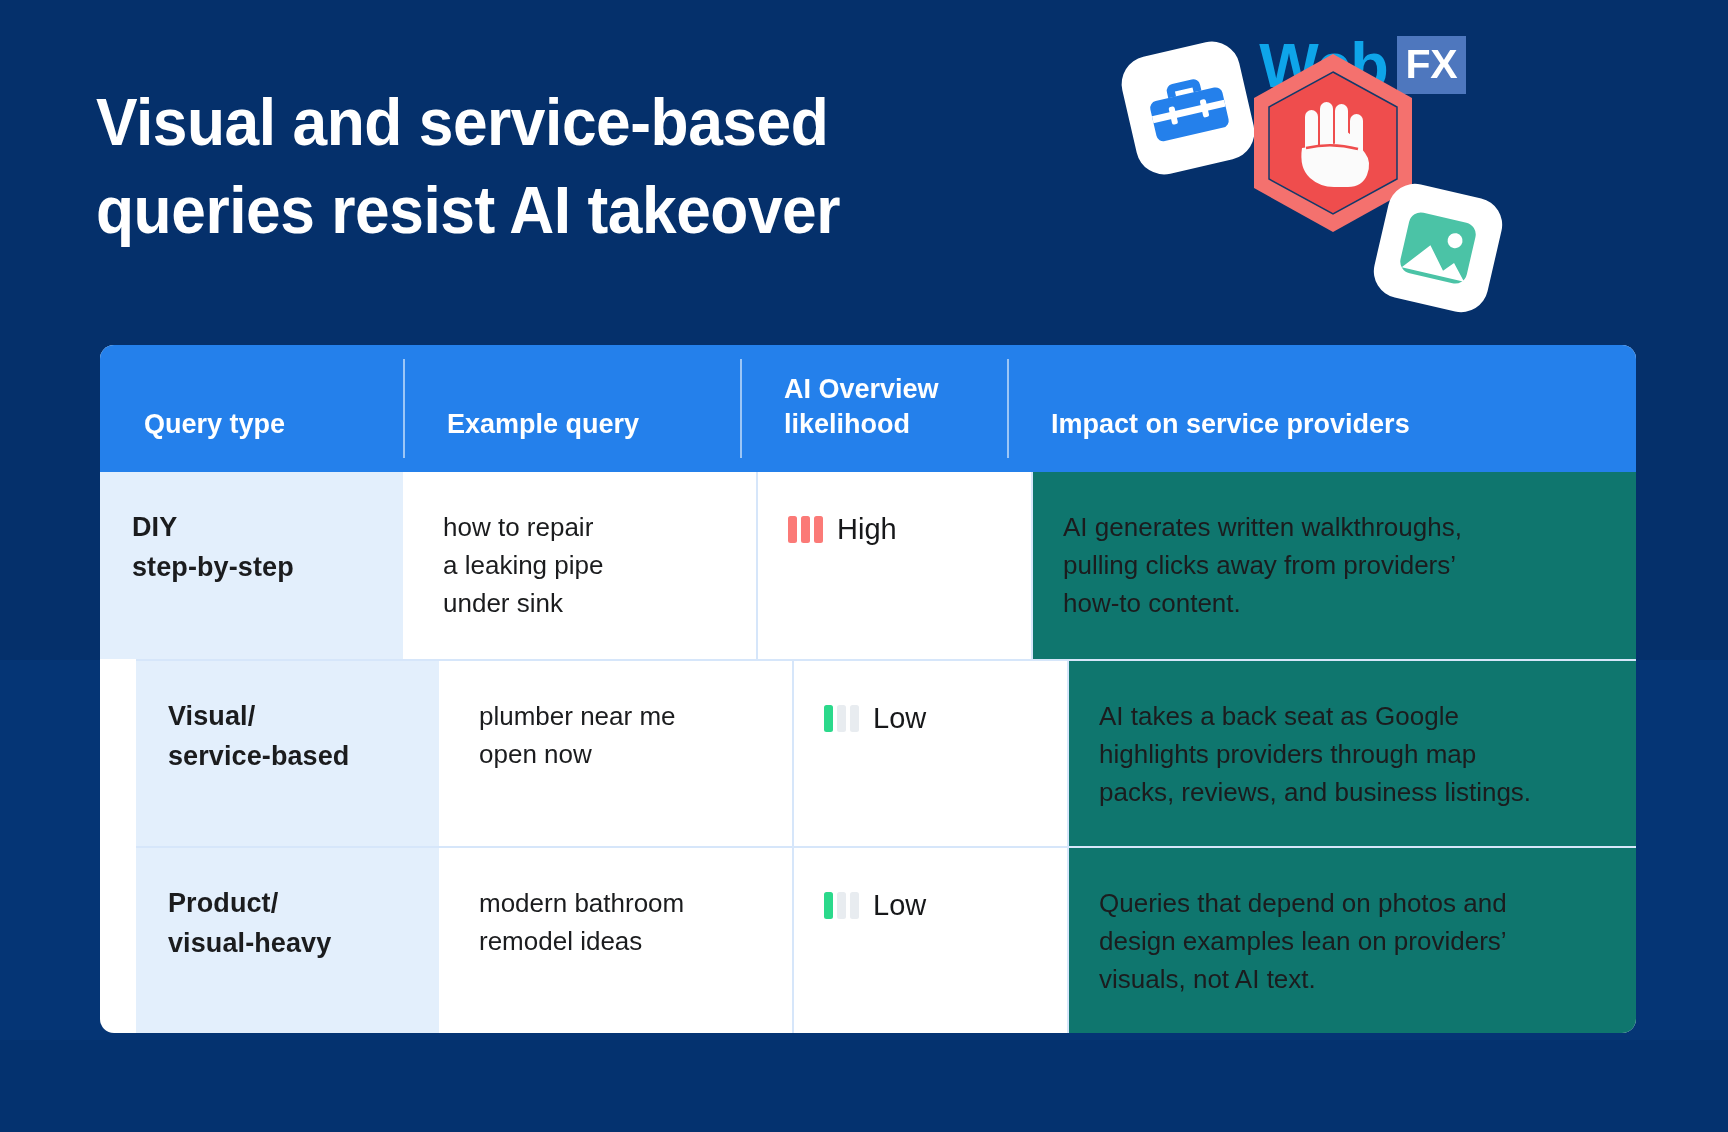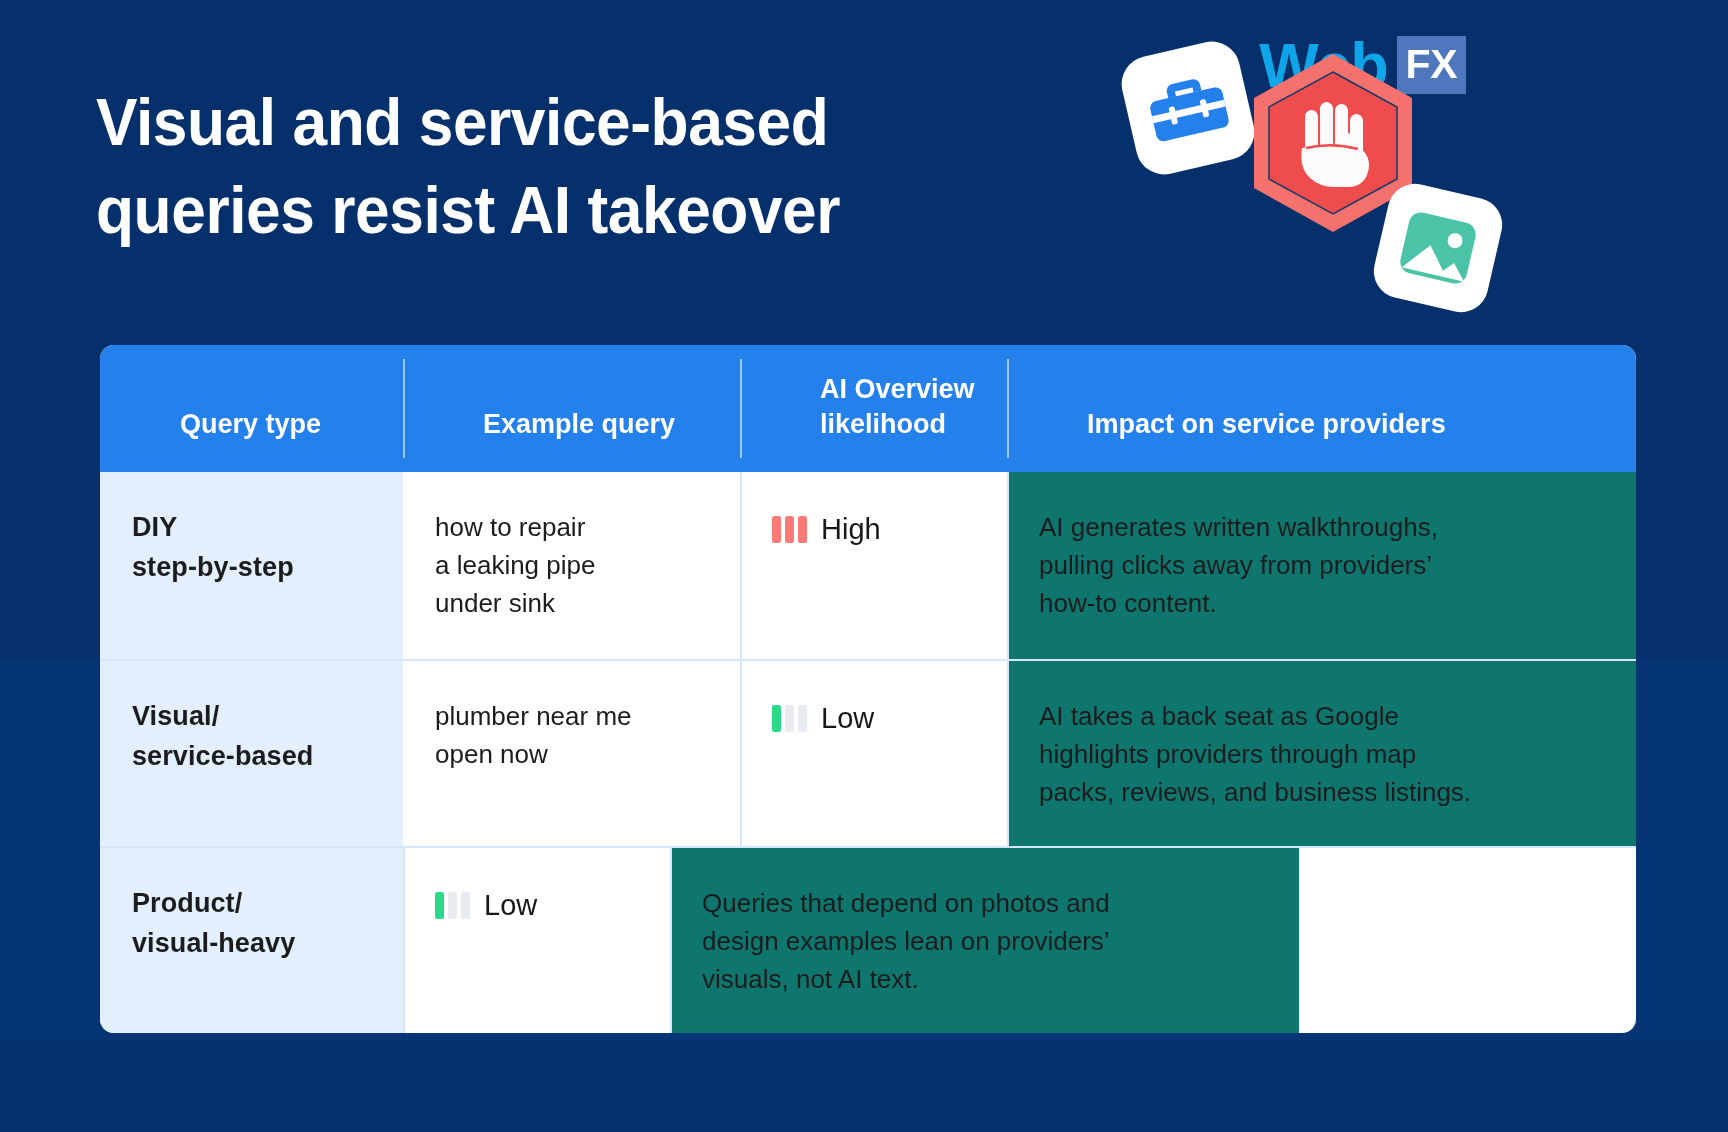--- a/index.html
+++ b/index.html
@@ -126,40 +126,41 @@
     font-family: "Liberation Sans Narrow", "Liberation Sans", sans-serif;
     font-weight: 700;
     font-size: 27px;
     line-height: 1.27;
     padding: 0 0 31px 0;
     position: relative;
     height: 100%;
     display: flex;
     align-items: flex-end;
   }
-  .thead .th .th-inner { padding-left: 44px; padding-right: 18px; margin-left: 36px; }
+  .thead .th .th-inner { padding-left: 44px; padding-right: 18px; }
   .thead .th + .th::before {
     content: "";
     position: absolute;
     left: 0; top: 14px; bottom: 14px;
     width: 2px;
     background: rgba(255,255,255,0.55);
   }
 
   .col-1 { width: 303px; flex: 0 0 303px; }
   .col-2 { width: 337px; flex: 0 0 337px; }
   .col-3 { width: 267px; flex: 0 0 267px; }
   .col-4 { width: 629px; flex: 0 0 629px; }
 
   .trow {
     display: flex;
     min-height: 187px;
     position: relative;
-  }
-  .trow + .trow { border-top: 2px solid #D6E6FA; }
+    gap: 8px;
+  }
+  .trow + .trow { border-top: 2px solid #D6E6FA; margin-left: 36px; }
 
   .cell {
     padding: 36px 32px 30px 32px;
     position: relative;
     font-size: 26px;
     line-height: 1.47;
     color: #1B1C1E;
   }
   .cell-type {
     background: #E3EFFC;
@@ -322,20 +323,24 @@
         <div>highlights providers through map</div>
         <div>packs, reviews, and business listings.</div>
       </div>
     </div>
 
     <div class="trow">
       <div class="cell cell-type col-1">
         <div>Product/</div>
         <div>visual-heavy</div>
       </div>
+      <div class="cell cell-query col-2">
+        <div>modern bathroom</div>
+        <div>remodel ideas</div>
+      </div>
       <div class="cell cell-like col-3">
         <div class="like-wrap">
           <span class="bars">
             <span class="bar lowon"></span>
             <span class="bar off"></span>
             <span class="bar off"></span>
           </span>
           <span class="like-label">Low</span>
         </div>
       </div>

